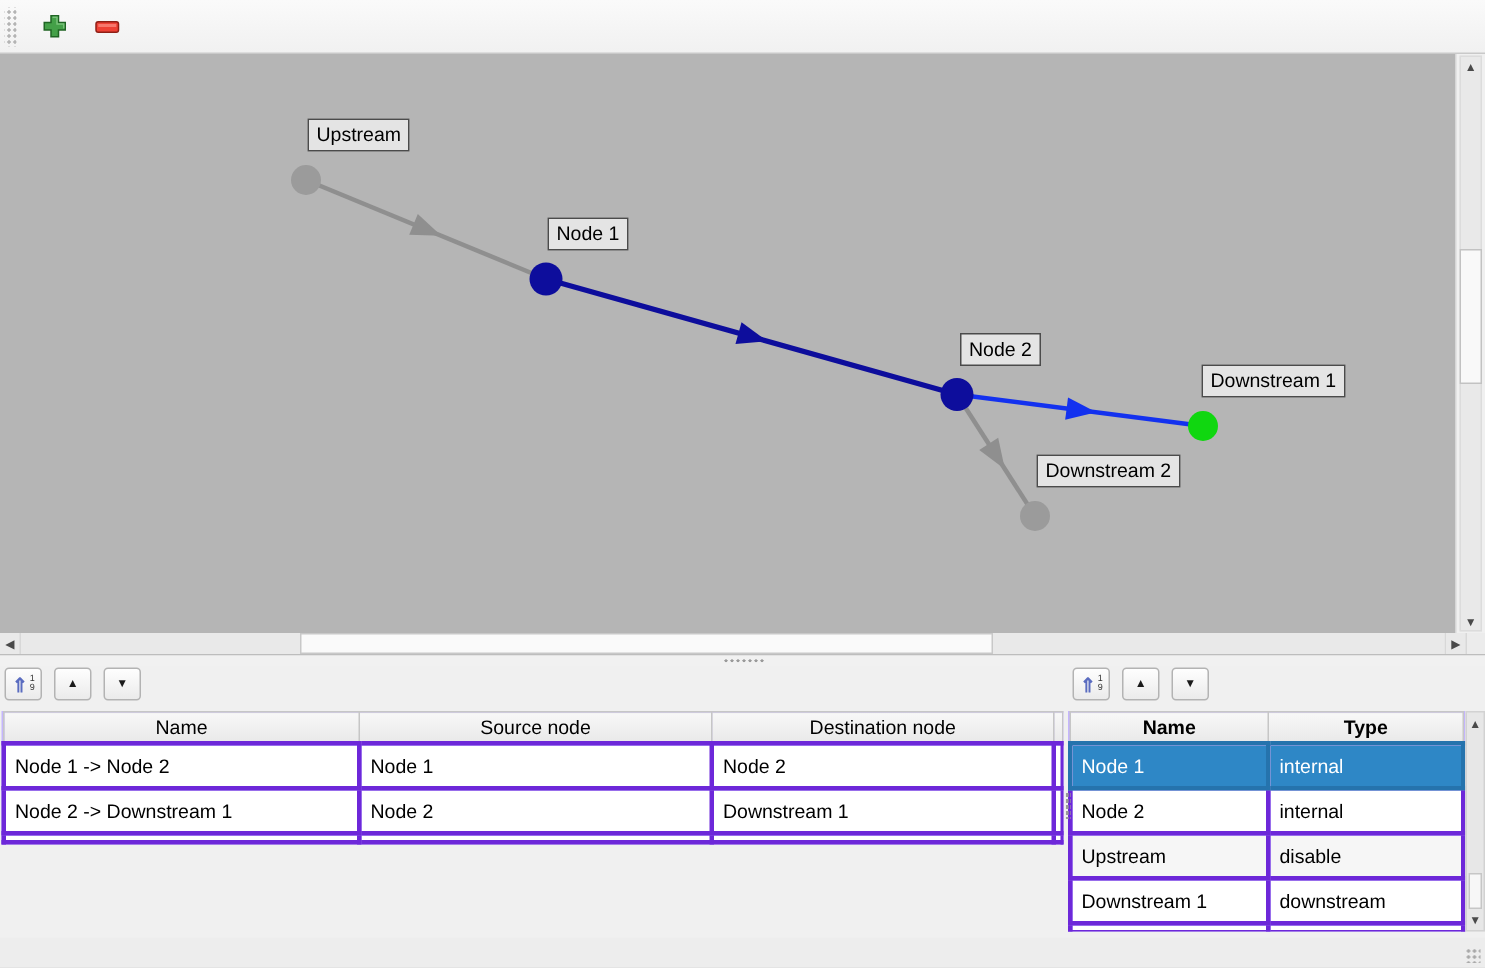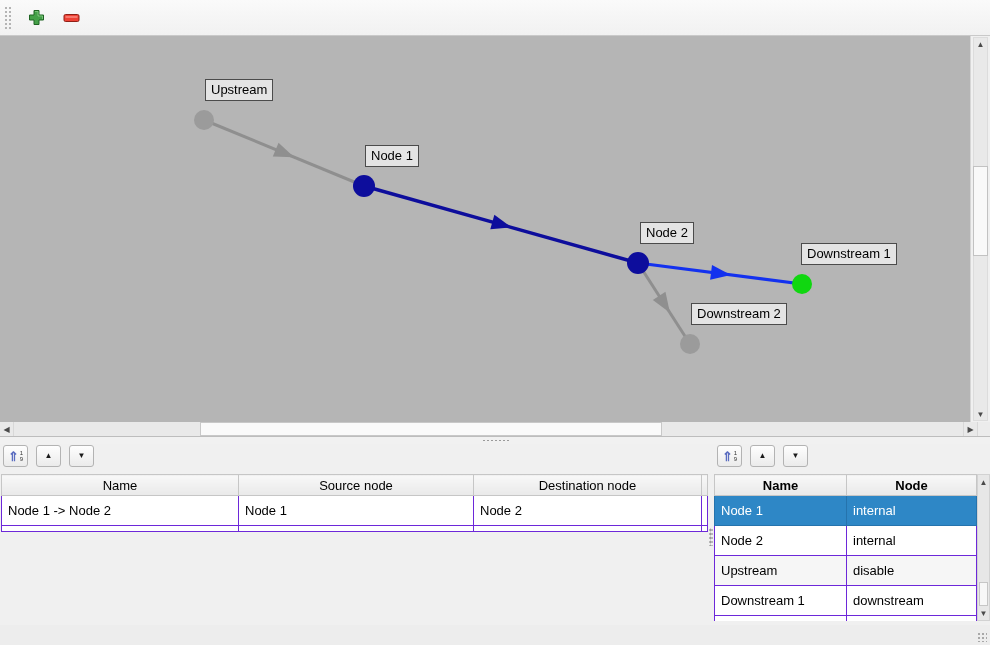--- a/index.html
+++ b/index.html
@@ -52,21 +52,21 @@
   .sort-icon { display:flex; align-items:center; }
   .sort-arrow { color:#5a6cc0; font-size:13px; font-weight:bold; line-height:1; }
   .sort-digits { display:flex; flex-direction:column; font-size:6px; line-height:6px; color:#333; margin-left:1px; }
 
   .table-wrap { height:147px; overflow:hidden; }
   table { border-collapse:collapse; table-layout:fixed; background:#c4b5fd; font-size:13px; color:#000; }
   .tbl-left { width:706px; margin-left:1px; }
   .tbl-right { width:262px; }
   th { height:21px; font-weight:normal; text-align:center; background:linear-gradient(#f8f8f8,#e9e9e9); border:1px solid #c6c6c6; font-size:13px; }
   .tbl-right th { font-weight:bold; }
-  td { height:30px; padding:0 0 0 6px; border:1px solid #6d28d9; background:#fff; white-space:nowrap; overflow:hidden;margin-top:48px; }
+  td { height:30px; padding:0 0 0 6px; border:3px solid #6d28d9; background:#fff; white-space:nowrap; overflow:hidden;margin-top:48px; }
   tr.alt td { background:#f6f6f6; }
   tr.filler td { height:6px; padding:0; }
   tr.selected td { background:#2e87c6; color:#fff; border-color:#2573ad; }
 
   .right-body { display:flex; flex:1; }
   .tscroll { width:13px; position:relative; background:#e7e7e7; border:1px solid #d2d2d2; height:147px; }
   .tscroll .up { top:0; } .tscroll .down { bottom:0; }
   .tscroll .thumb { position:absolute; left:1px; right:1px; bottom:14px; height:24px; background:#f7f7f7; border:1px solid #c6c6c6; }
 
   
@@ -175,20 +175,26 @@
             <th>Source node</th>
             <th>Destination node</th>
             <th></th>
           </tr>
           <tr>
             <td>Node 1 -&gt; Node 2</td>
             <td>Node 1</td>
             <td>Node 2</td>
             <td></td>
           </tr>
+          <tr>
+            <td>Node 2 -&gt; Downstream 1</td>
+            <td>Node 2</td>
+            <td>Downstream 1</td>
+            <td></td>
+          </tr>
           <tr class="filler">
             <td></td>
                 <td></td>
                 <td></td>
                 <td></td>
           </tr>
         </tbody>
           </table>
       </div>
     </div>
@@ -218,21 +224,21 @@
       <div class="right-body">
         <div class="table-wrap">
           <table class="tbl-right">
             <colgroup>
                 <col style="width:132px">
                 <col style="width:130px">
               </colgroup>
             <tbody>
                 <tr>
               <th>Name</th>
-              <th>Node</th>
+              <th>Type</th>
             </tr>
             <tr class="selected">
               <td>Node 1</td>
               <td>internal</td>
             </tr>
             <tr>
               <td>Node 2</td>
               <td>internal</td>
             </tr>
             <tr class="alt">

